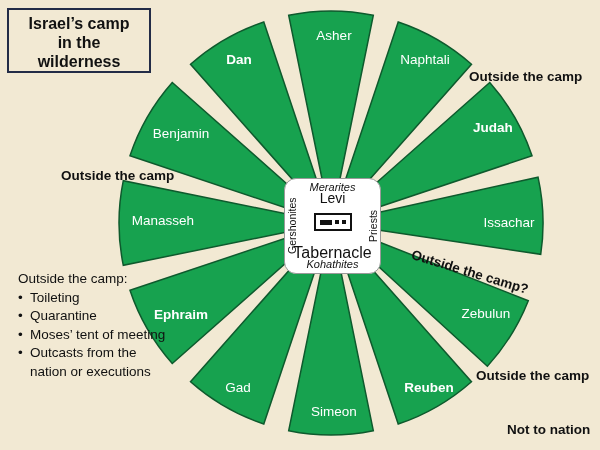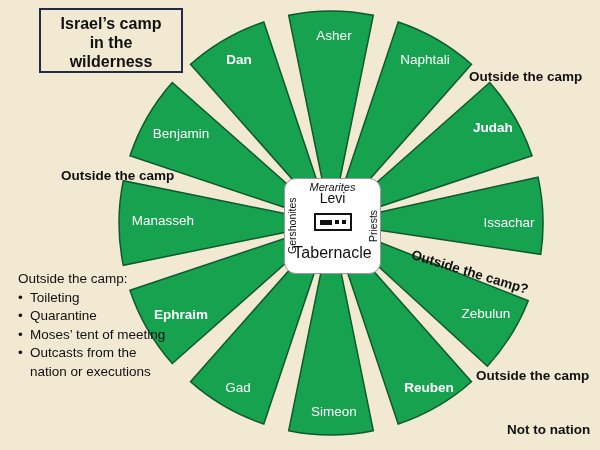--- a/index.html
+++ b/index.html
@@ -10,21 +10,21 @@
     color:#111;
   }
   #diagram{position:absolute;left:0;top:0;}
   .wedge{fill:#17A24F;stroke:#0E5A2D;stroke-width:1.5;}
   .tribe{fill:#fff;font-size:13.5px;font-family:"Liberation Sans",sans-serif;text-anchor:middle;}
   .tribe.bold{font-weight:bold;}
 
   .title-box{
     position:absolute;left:7px;top:8px;width:140px;height:57px;
     border:2.5px solid #232C47;text-align:center;
-    font-weight:bold;font-size:16px;line-height:19px;padding-top:4px;margin-left:32px;
+    font-weight:bold;font-size:16px;line-height:19px;padding-top:4px;
   }
   .annot{
     position:absolute;font-weight:bold;font-size:13.5px;white-space:nowrap;color:#111;
   }
   #annot-diagonal{transform:rotate(17deg);transform-origin:left top;}
 
   .center-box{
     position:absolute;left:284px;top:178px;width:95px;height:94px;
     background:#fff;border:1px solid #9A9A9A;border-radius:12px;
   }
@@ -107,20 +107,21 @@
 
   <div class="center-box">
     <div class="cb-text cb-small cb-top">Merarites</div>
     <div class="cb-text cb-levi">Levi</div>
     <div class="tab-icon">
       <span class="dash"></span>
       <span class="dot"></span>
       <span class="dot"></span>
     </div>
     <div class="cb-text cb-tab">Tabernacle</div>
+    <div class="cb-text cb-small cb-bottom">Kohathites</div>
     <div class="vtext left">Gershonites</div>
     <div class="vtext right">Priests</div>
   </div>
 
   <div class="outside-list">
     <div class="heading">Outside the camp:</div>
     <ul>
       <li>Toileting</li>
       <li>Quarantine</li>
       <li>Moses’ tent of meeting</li>

